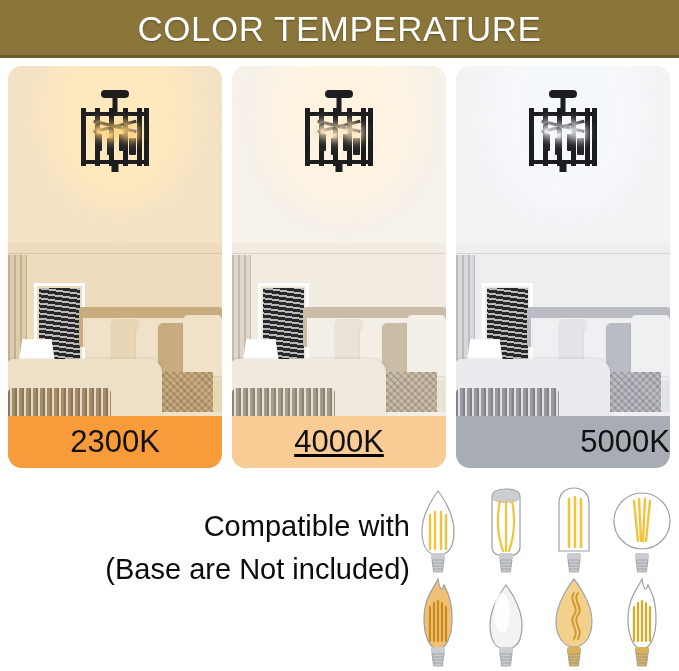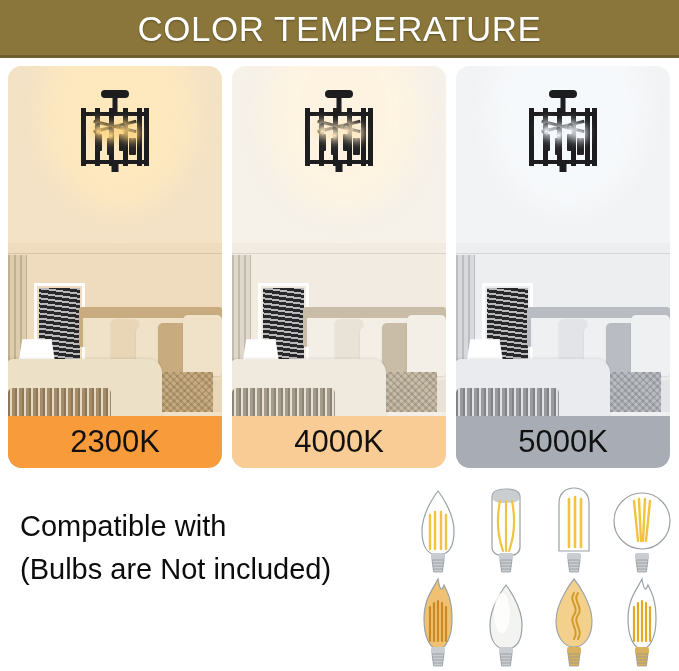--- a/index.html
+++ b/index.html
@@ -91,21 +91,21 @@
 
   
   .temp-band{
     position:absolute;left:0;bottom:0;width:100%;height:52px;
     border-radius:0 0 14px 14px;
     display:flex;align-items:center;justify-content:center;
   }
   .temp-label{font-size:31px;color:#111;font-family:"Liberation Sans", sans-serif;}
 
   
-  #compat-block{position:absolute;left:20px;top:505px;width:390px;}
+  #compat-block{position:absolute;left:20px;top:505px;width:390px;text-align:right;}
   .compat-line{
     font-size:29px;color:#0c0c0c;line-height:43px;white-space:nowrap;
     font-family:"Liberation Sans", sans-serif;
   }
 
   #bulb-gallery{
     position:absolute;left:404px;top:481px;width:272px;height:186px;
     display:grid;grid-template-columns:repeat(4,1fr);grid-template-rows:repeat(2,1fr);
   }
   .bulb-cell{position:relative;display:flex;align-items:flex-end;justify-content:center;}
@@ -218,21 +218,21 @@
           <div class="candle" style="left: 26px; top: 44px;"></div>
           <div class="flame" style="left: 26px; top: 33px; background: radial-gradient(circle at 50% 70%, rgb(255, 232, 191), rgba(255, 255, 255, 0.15)); box-shadow: rgb(255, 232, 191) 0px 0px 9px 3px;"></div>
           <div class="candle" style="left: 38px; top: 48px;"></div>
           <div class="flame" style="left: 38px; top: 37px; background: radial-gradient(circle at 50% 70%, rgb(255, 232, 191), rgba(255, 255, 255, 0.15)); box-shadow: rgb(255, 232, 191) 0px 0px 9px 3px;"></div>
           <div class="candle" style="left: 50px; top: 44px;"></div>
           <div class="flame" style="left: 50px; top: 33px; background: radial-gradient(circle at 50% 70%, rgb(255, 232, 191), rgba(255, 255, 255, 0.15)); box-shadow: rgb(255, 232, 191) 0px 0px 9px 3px;"></div>
           <div class="candle" style="left: 60px; top: 48px;"></div>
           <div class="flame" style="left: 60px; top: 37px; background: radial-gradient(circle at 50% 70%, rgb(255, 232, 191), rgba(255, 255, 255, 0.15)); box-shadow: rgb(255, 232, 191) 0px 0px 9px 3px;"></div>
         </div>
       </div>
-      <div class="temp-band" style="background: rgb(248, 204, 148);">
+      <div class="temp-band" style="background: rgb(248, 204, 148); text-decoration: underline;">
         <span class="temp-label">4000K</span>
       </div>
     </div>
     <div class="temp-panel">
       <div class="scene" style="background: rgb(240, 241, 243);">
         <div class="ceiling" style="background: rgb(242, 243, 245);"></div>
         <div class="ceil-glow" style="background: rgb(247, 250, 252); opacity: 0.85;"></div>
         <div class="wall" style="background: rgb(236, 238, 240);"></div>
         <div class="wall-edge"></div>
         <div class="curtain" style="background: rgb(208, 210, 214);"></div>
@@ -273,29 +273,29 @@
           <div class="candle" style="left: 26px; top: 44px;"></div>
           <div class="flame" style="left: 26px; top: 33px; background: radial-gradient(circle at 50% 70%, rgb(244, 248, 255), rgba(255, 255, 255, 0.15)); box-shadow: rgb(244, 248, 255) 0px 0px 9px 3px;"></div>
           <div class="candle" style="left: 38px; top: 48px;"></div>
           <div class="flame" style="left: 38px; top: 37px; background: radial-gradient(circle at 50% 70%, rgb(244, 248, 255), rgba(255, 255, 255, 0.15)); box-shadow: rgb(244, 248, 255) 0px 0px 9px 3px;"></div>
           <div class="candle" style="left: 50px; top: 44px;"></div>
           <div class="flame" style="left: 50px; top: 33px; background: radial-gradient(circle at 50% 70%, rgb(244, 248, 255), rgba(255, 255, 255, 0.15)); box-shadow: rgb(244, 248, 255) 0px 0px 9px 3px;"></div>
           <div class="candle" style="left: 60px; top: 48px;"></div>
           <div class="flame" style="left: 60px; top: 37px; background: radial-gradient(circle at 50% 70%, rgb(244, 248, 255), rgba(255, 255, 255, 0.15)); box-shadow: rgb(244, 248, 255) 0px 0px 9px 3px;"></div>
         </div>
       </div>
-      <div class="temp-band" style="background: rgb(168, 172, 181);">
+      <div class="temp-band" style="background: rgb(168, 172, 181); justify-content: flex-end;">
         <span class="temp-label">5000K</span>
       </div>
     </div>
   </div>
 
 <div id="compat-block">
   <div class="compat-line">Compatible with</div>
-  <div class="compat-line">(Bulbs are Not included)</div>
+  <div class="compat-line">(Base are Not included)</div>
 </div>
 
 <div id="bulb-gallery">
     <div class="bulb-cell">
       <svg class="bulb-svg" width="62" height="94" viewBox="0 0 60 94">
         <path d="M30 10 C30 10 46 30 46 50 C46 66 40 74 30 74 C20 74 14 66 14 50 C14 30 30 10 30 10 Z" fill="#ffffff" stroke="#9aa0a6" stroke-width="1.2"></path>
         <g stroke="#f2c33c" stroke-width="2.4" stroke-linecap="round">
           <line x1="22" y1="34" x2="22" y2="68"></line>
           <line x1="27" y1="31" x2="27" y2="68"></line>
           <line x1="33" y1="31" x2="33" y2="68"></line>

